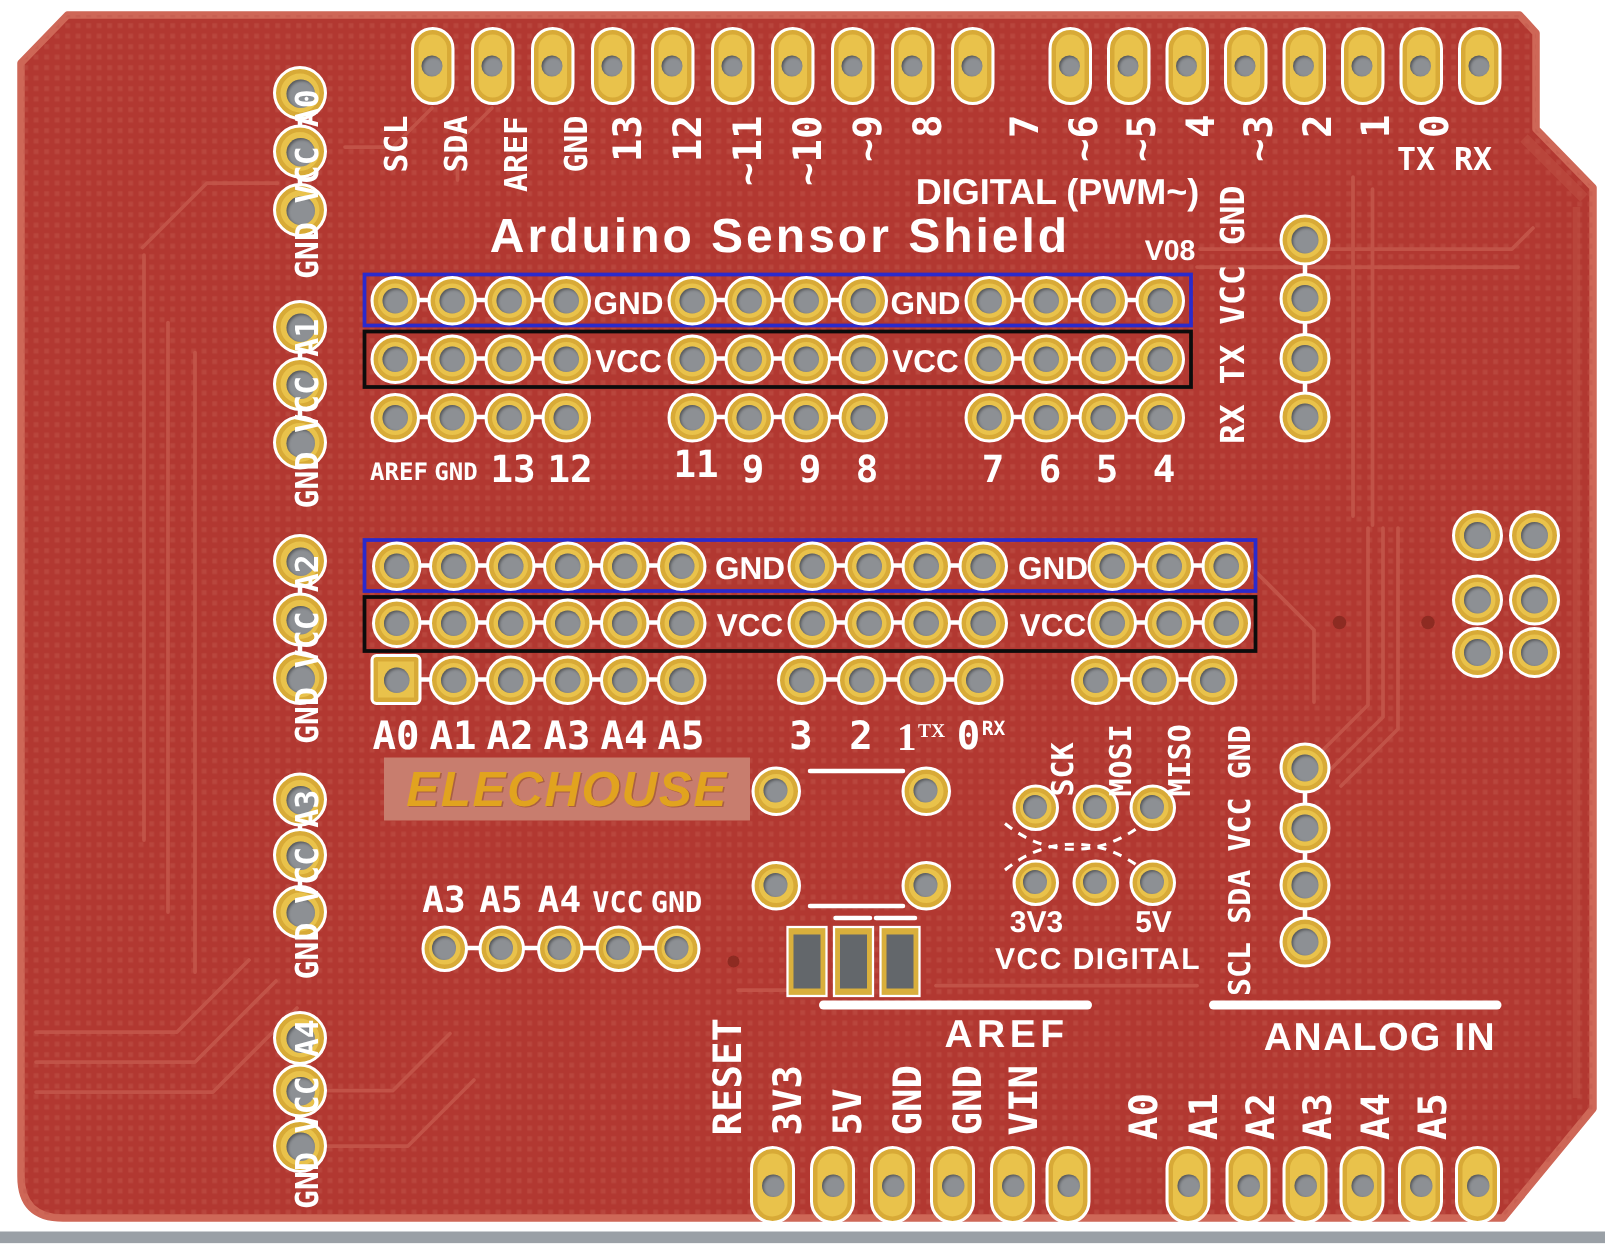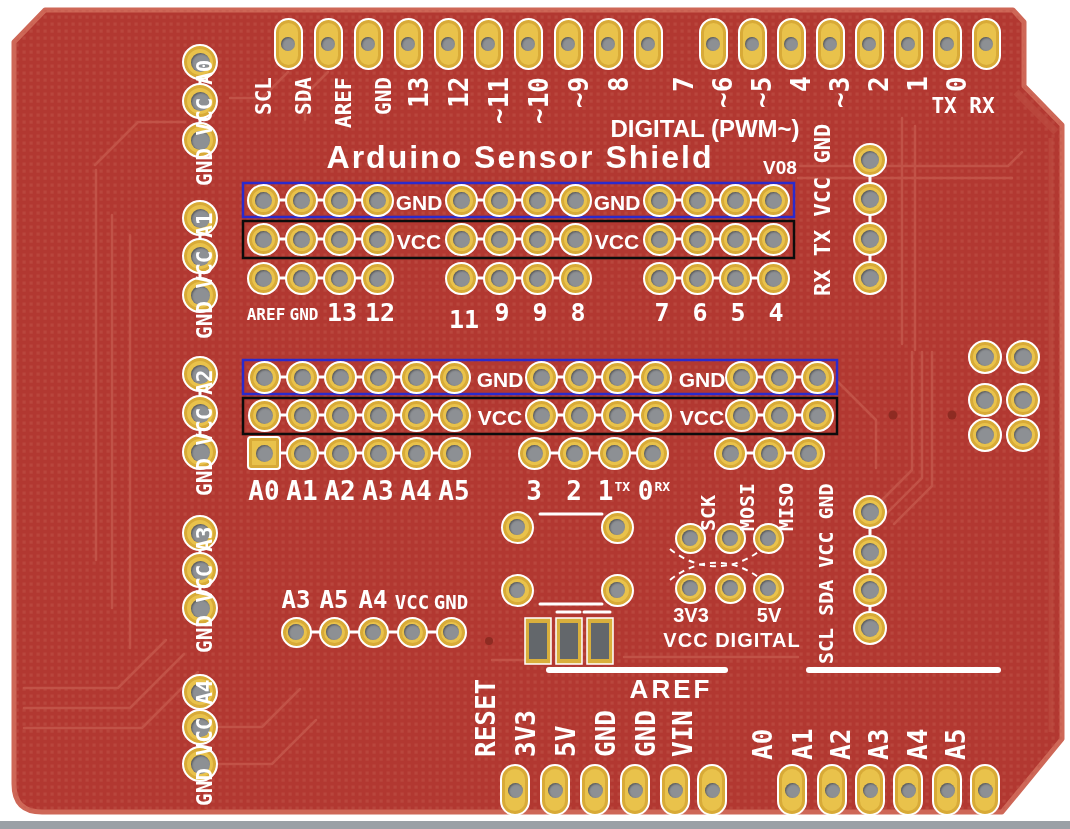--- a/index.html
+++ b/index.html
@@ -128,25 +128,29 @@
       <path d="M 670 549 C 698 572 734 572 762 549"></path>
       <path d="M 670 580 C 698 557 734 557 762 580"></path>
     </g>
   </svg>
 
   <span class="lbl h sans" style="left:520px;top:140px;font-size:32px;letter-spacing:2px;">Arduino Sensor Shield</span>
   <span class="lbl h sans" style="left:780px;top:157px;font-size:19px;">V08</span>
   <span class="lbl h sans" style="left:705px;top:116px;font-size:24px;">DIGITAL (PWM~)</span>
   <span class="lbl h mono" style="left:963px;top:95px;font-size:21px;">TX RX</span>
 
+  <div id="logo-band">
+    <span id="logo-text">ELECHOUSE</span>
+  </div>
 
   <span class="lbl h sans" style="left:691px;top:604px;font-size:20px;">3V3</span>
   <span class="lbl h sans" style="left:769px;top:604px;font-size:20px;">5V</span>
   <span class="lbl h sans" style="left:732px;top:629px;font-size:20px;letter-spacing:1px;">VCC DIGITAL</span>
   <span class="lbl h sans" style="left:671px;top:675px;font-size:26px;letter-spacing:3px;">AREF</span>
+  <span class="lbl h sans" style="left:920px;top:677px;font-size:26px;letter-spacing:1px;">ANALOG IN</span>
 
   <span class="lbl v mono" style="left:218px;top:162px;font-size:21px;height:24px;">GND VCC A0</span>
   <span class="lbl v mono" style="left:218px;top:315px;font-size:21px;height:24px;">GND VCC A1</span>
   <span class="lbl v mono" style="left:218px;top:472px;font-size:21px;height:24px;">GND VCC A2</span>
   <span class="lbl v mono" style="left:218px;top:629px;font-size:21px;height:24px;">GND VCC A3</span>
   <span class="lbl v mono" style="left:218px;top:782px;font-size:21px;height:24px;">GND VCC A4</span>
   <span class="lbl v mono" style="left:836px;top:271px;font-size:22px;height:25px;">RX TX VCC GND</span>
   <span class="lbl v mono" style="left:837px;top:642px;font-size:20px;height:22px;">SCL SDA VCC GND</span>
 
   <div class="floor"></div>
@@ -327,21 +331,21 @@
     <span class="pad" style="left: 718.5px; top: 261.5px; width: 33px; height: 33px; border-radius: 50%;">
       <span class="hole" style="width: 17px; height: 17px;"></span>
     </span>
     <span class="pad" style="left: 756.5px; top: 261.5px; width: 33px; height: 33px; border-radius: 50%;">
       <span class="hole" style="width: 17px; height: 17px;"></span>
     </span>
     <span class="lbl h mono" style="left: 266px; top: 306px; font-size: 16px;">AREF</span>
     <span class="lbl h mono" style="left: 304px; top: 306px; font-size: 16px;">GND</span>
     <span class="lbl h mono" style="left: 342px; top: 299px; font-size: 25px;">13</span>
     <span class="lbl h mono" style="left: 380px; top: 299px; font-size: 25px;">12</span>
-    <span class="lbl h mono" style="left: 464px; top: 306px; font-size: 25px;">11</span>
+    <span class="lbl h mono" style="left: 464px; top: 296px; font-size: 25px;">11</span>
     <span class="lbl h mono" style="left: 502px; top: 299px; font-size: 25px;">9</span>
     <span class="lbl h mono" style="left: 540px; top: 299px; font-size: 25px;">9</span>
     <span class="lbl h mono" style="left: 578px; top: 299px; font-size: 25px;">8</span>
     <span class="lbl h mono" style="left: 662px; top: 299px; font-size: 25px;">7</span>
     <span class="lbl h mono" style="left: 700px; top: 299px; font-size: 25px;">6</span>
     <span class="lbl h mono" style="left: 738px; top: 299px; font-size: 25px;">5</span>
     <span class="lbl h mono" style="left: 776px; top: 299px; font-size: 25px;">4</span>
     <span class="lbl h sans" style="left: 419px; top: 191px; font-size: 21px;">GND</span>
     <span class="lbl h sans" style="left: 617px; top: 191px; font-size: 21px;">GND</span>
     <span class="lbl h sans" style="left: 419px; top: 230px; font-size: 21px;">VCC</span>
@@ -464,21 +468,21 @@
       <span class="hole" style="width: 17px; height: 17px;"></span>
     </span>
     <span class="lbl h mono" style="left: 264px; top: 477px; font-size: 26px;">A0</span>
     <span class="lbl h mono" style="left: 302px; top: 477px; font-size: 26px;">A1</span>
     <span class="lbl h mono" style="left: 340px; top: 477px; font-size: 26px;">A2</span>
     <span class="lbl h mono" style="left: 378px; top: 477px; font-size: 26px;">A3</span>
     <span class="lbl h mono" style="left: 416px; top: 477px; font-size: 26px;">A4</span>
     <span class="lbl h mono" style="left: 454px; top: 477px; font-size: 26px;">A5</span>
     <span class="lbl h mono" style="left: 534px; top: 477px; font-size: 26px;"><span>3</span></span>
     <span class="lbl h mono" style="left: 574px; top: 477px; font-size: 26px;"><span>2</span></span>
-    <span class="lbl h mono" style="left: 614px; top: 477px; font-size: 26px;"><span>1</span><span class="sup">TX</span></span>
+    <span class="lbl h mono" style="left: 614px; top: 477px; font-size: 26px; font-family: Liberation Serif, serif;"><span>1</span><span class="sup">TX</span></span>
     <span class="lbl h mono" style="left: 654px; top: 477px; font-size: 26px;"><span>0</span><span class="sup">RX</span></span>
     <span class="lbl v mono" style="left: 720px; top: 508px; font-size: 20px; height: 23px;">SCK</span>
     <span class="lbl v mono" style="left: 759px; top: 508px; font-size: 20px; height: 23px;">MOSI</span>
     <span class="lbl v mono" style="left: 798px; top: 508px; font-size: 20px; height: 23px;">MISO</span>
     <span class="lbl h sans" style="left: 500px; top: 368px; font-size: 21px;">GND</span>
     <span class="lbl h sans" style="left: 702px; top: 368px; font-size: 21px;">GND</span>
     <span class="lbl h sans" style="left: 500px; top: 406px; font-size: 21px;">VCC</span>
     <span class="lbl h sans" style="left: 702px; top: 406px; font-size: 21px;">VCC</span>
     <span class="pad" style="left: 182px; top: 44px; width: 36px; height: 36px; border-radius: 50%;">
       <span class="hole" style="width: 19px; height: 19px;"></span>

